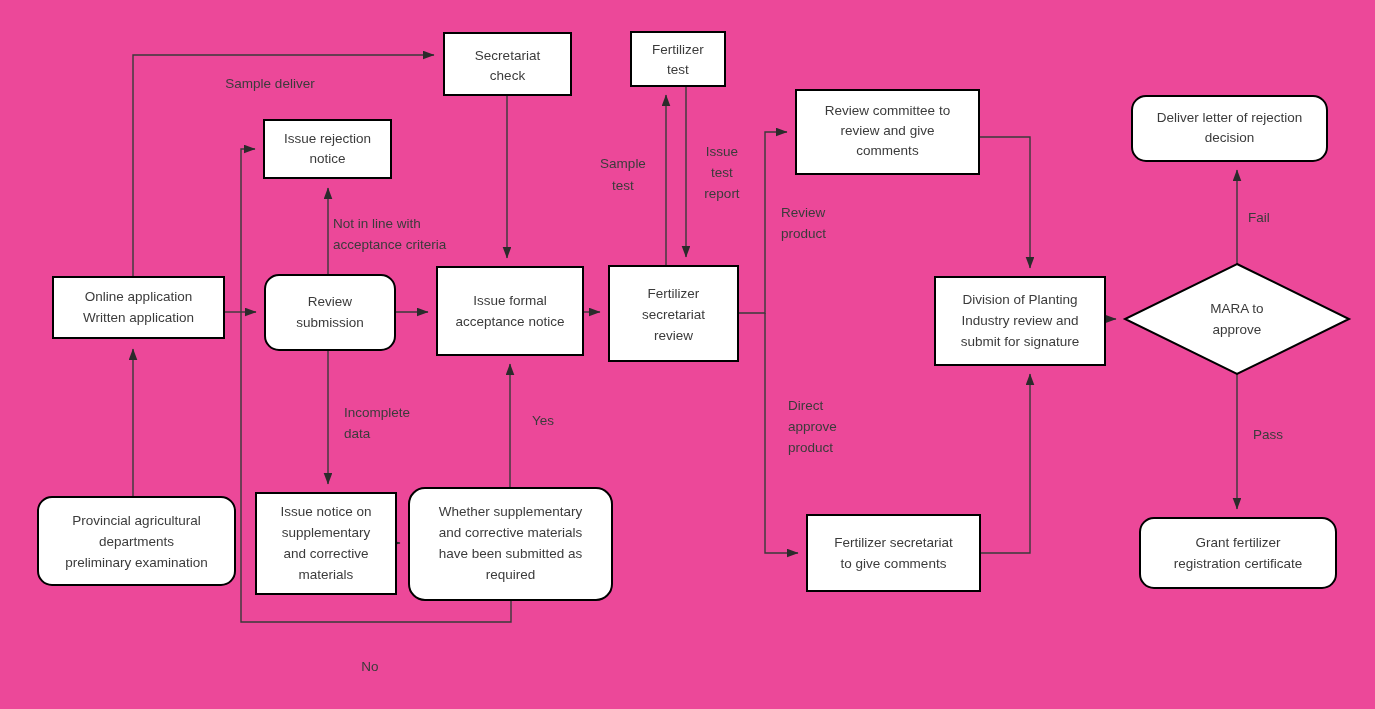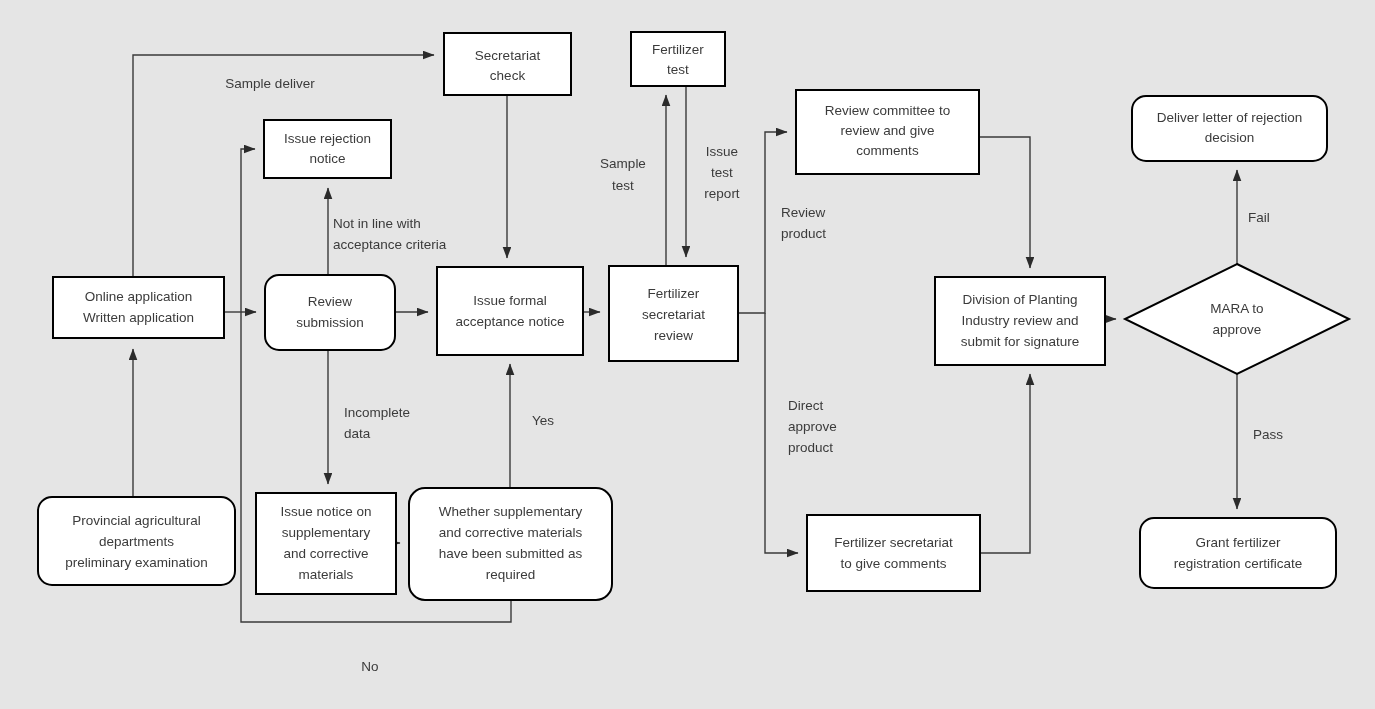--- a/index.html
+++ b/index.html
@@ -10,21 +10,21 @@
   body {
     width: 1375px;
     height: 709px;
     font-family: "Liberation Sans", sans-serif;
     overflow: hidden;
   }
   #flow-root {
     position: relative;
     width: 1375px;
     height: 709px;
-    background: #e5e5e5;
+    background: #ec4899;
   }
   svg#flow-svg {
     position: absolute;
     top: 0;
     left: 0;
     width: 1375px;
     height: 709px;
   }
   .node-shape {
     fill: #ffffff;

